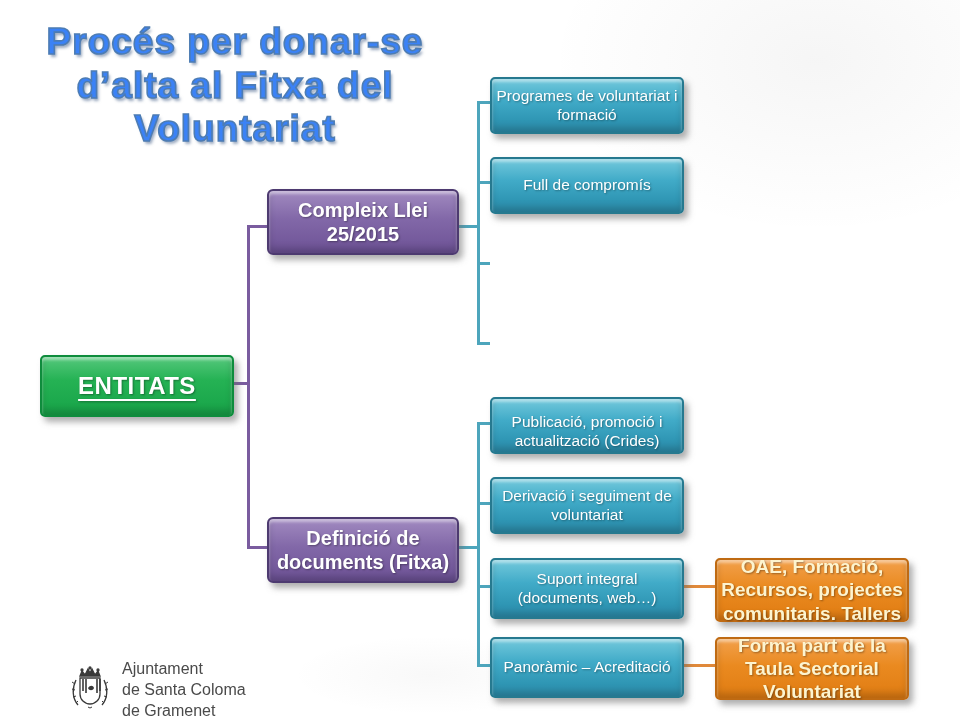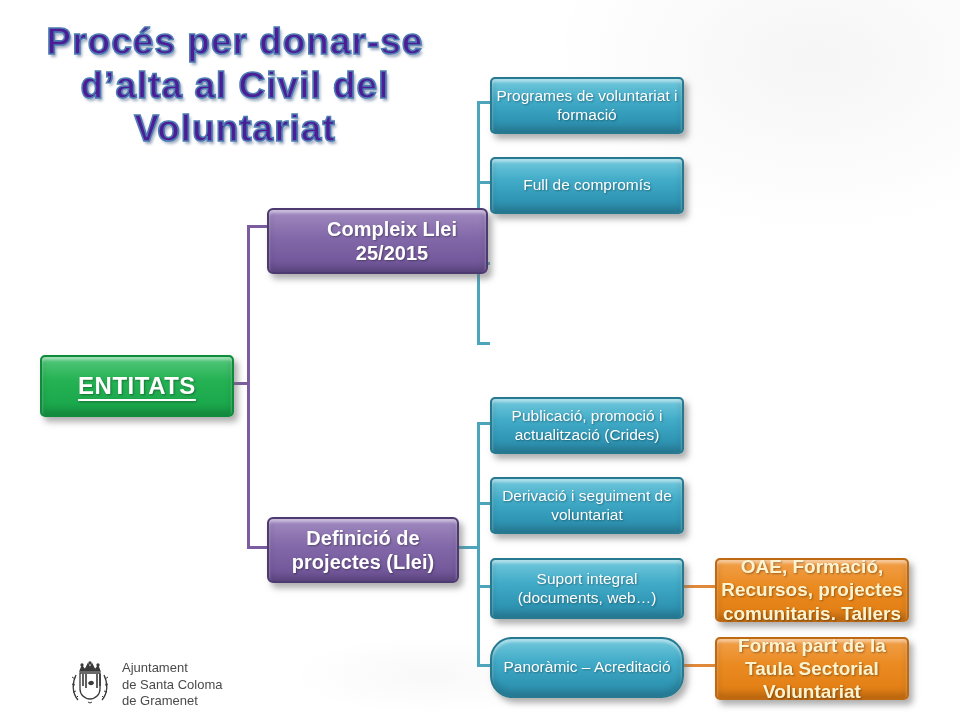--- a/index.html
+++ b/index.html
@@ -10,21 +10,21 @@
   
   .swoosh-tr{position:absolute;right:-40px;top:-60px;width:460px;height:300px;
     background:radial-gradient(ellipse at 60% 40%, rgba(70,70,70,0.05), transparent 68%);}
   .swoosh-b{position:absolute;left:290px;top:635px;width:280px;height:80px;
     background:radial-gradient(ellipse at 50% 50%, rgba(70,70,70,0.035), transparent 70%);}
 
   
   .title{
     position:absolute;left:30px;top:20px;width:410px;text-align:center;
     font-size:37px;font-weight:bold;line-height:1.18;letter-spacing:1px;
-    color:#4c1d95;-webkit-text-stroke:1.6px #4d7cb3;
+    color:#3b82f6;-webkit-text-stroke:1.6px #4d7cb3;
     text-shadow:2px 3px 3px rgba(120,140,170,0.75);
   }
   .title span{display:block;}
 
   
   .node{
     position:absolute;display:flex;align-items:center;justify-content:center;
     text-align:center;color:#ffffff;border-radius:5px;
     box-shadow:inset 0 3px 3px rgba(255,255,255,0.45),
                inset 0 -5px 7px rgba(0,0,0,0.18),
@@ -58,33 +58,33 @@
   }
 
   
   .line{position:absolute;}
   .lp{background:#7a5c9f;}
   .lt{background:#4da5bc;}
   .lo{background:#e0893a;}
 
   
   .footer{position:absolute;left:68px;top:659px;display:flex;align-items:center;gap:10px;}
-  .logo-text{font-size:13px;color:#4a4a4a;line-height:1.3;}
+  .logo-text{font-size:16px;color:#4a4a4a;line-height:1.3;}
   .logo-text span{display:block;}
 </style>
 </head>
 <body>
 
 <div id="stage">
   <div class="swoosh-tr"></div>
   <div class="swoosh-b"></div>
 
   <div class="title">
     <span>Procés per donar-se</span>
-    <span>d’alta al Civil del</span>
+    <span>d’alta al Fitxa del</span>
     <span>Voluntariat</span>
   </div>
 
   <div class="line lp" style="left:228px;top:382px;width:21px;height:3px;"></div>
   <div class="line lp" style="left:247px;top:225px;width:3px;height:324px;"></div>
   <div class="line lp" style="left:250px;top:225px;width:17px;height:3px;"></div>
   <div class="line lp" style="left:250px;top:546px;width:17px;height:3px;"></div>
 
   <div class="line lt" style="left:455px;top:225px;width:24px;height:3px;"></div>
   <div class="line lt" style="left:477px;top:101px;width:3px;height:244px;"></div>
@@ -100,44 +100,44 @@
   <div class="line lt" style="left:479px;top:585px;width:11px;height:3px;"></div>
   <div class="line lt" style="left:479px;top:664px;width:11px;height:3px;"></div>
 
   <div class="line lo" style="left:680px;top:585px;width:35px;height:3px;"></div>
   <div class="line lo" style="left:680px;top:664px;width:35px;height:3px;"></div>
 
   <div class="node green">
     <span class="lbl">ENTITATS</span>
   </div>
 
-  <div class="node purple" style="top:208px;padding-left:29px;">
+  <div class="node purple" style="top:189px;">
     <span class="lbl">Compleix Llei 25/2015</span>
   </div>
   <div class="node purple" style="top:517px;">
-    <span class="lbl">Definició de projectes (Llei)</span>
+    <span class="lbl">Definició de documents (Fitxa)</span>
   </div>
 
   <div class="node teal" style="top:157px;">
     <span class="lbl">Full de compromís</span>
   </div>
   <div class="node teal" style="top:77px;">
     <span class="lbl">Programes de voluntariat i formació</span>
   </div>
 
-  <div class="node teal" style="top:397px;">
+  <div class="node teal" style="top:397px;align-items:flex-end;">
     <span class="lbl">Publicació, promoció i actualització (Crides)</span>
   </div>
   <div class="node teal" style="top:558px;height:57px;">
     <span class="lbl">Suport integral (documents, web…)</span>
   </div>
   <div class="node teal" style="top:477px;">
     <span class="lbl">Derivació i seguiment de voluntariat</span>
   </div>
-  <div class="node teal" style="top:637px;height:57px;border-radius:22px;">
+  <div class="node teal" style="top:637px;height:57px;">
     <span class="lbl">Panoràmic – Acreditació</span>
   </div>
 
   <div class="node orange" style="top:558px;height:60px;">
     <span class="lbl">OAE, Formació, Recursos, projectes comunitaris. Tallers</span>
   </div>
   <div class="node orange" style="top:637px;height:59px;align-items:center;">
     <span class="lbl"><span>Forma part de la </span><b>Taula Sectorial Voluntariat</b></span>
   </div>
 

